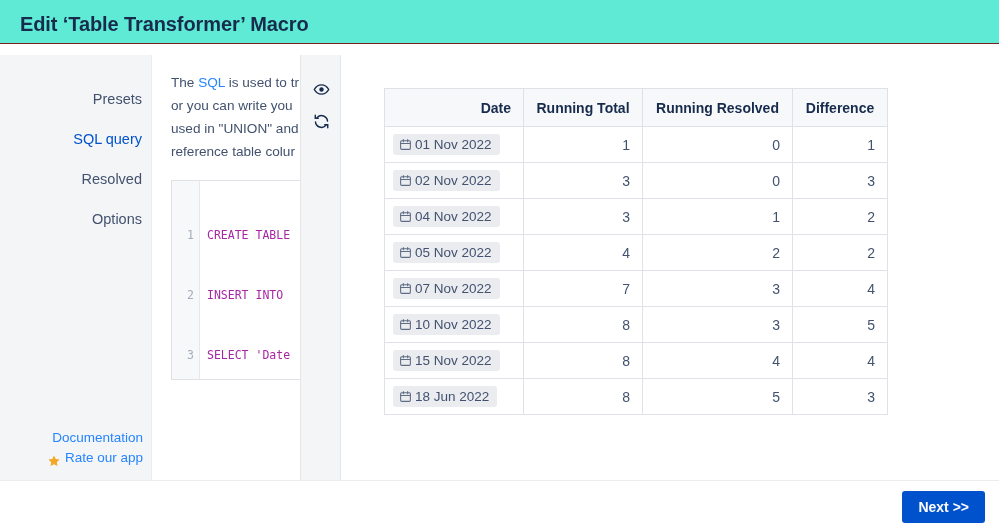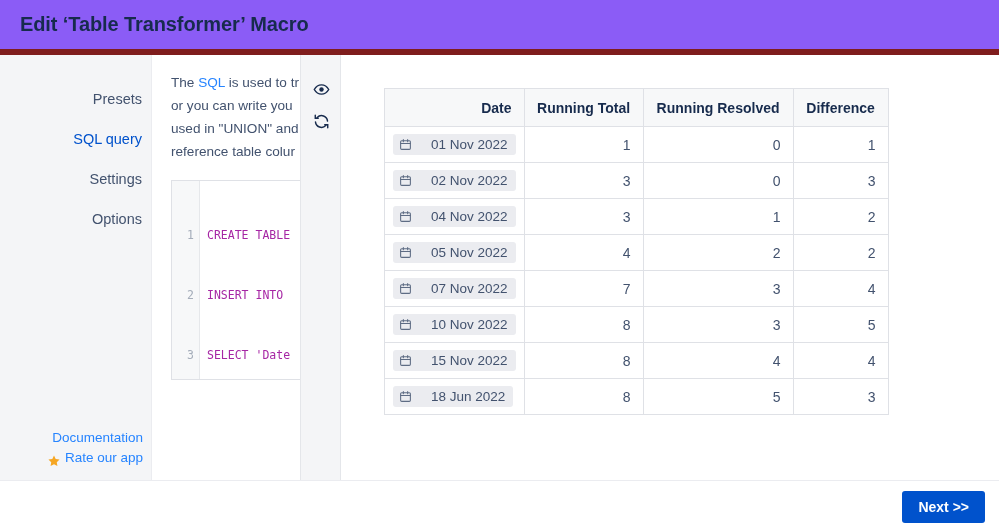--- a/index.html
+++ b/index.html
@@ -12,23 +12,23 @@
   }
   .app {
     position: relative;
     width: 999px; height: 531px;
     background: #ffffff;
   }
 
   
   .titlebar {
     position: absolute; left: 0; top: 0;
-    width: 999px; height: 55px;
-    background: #8b5cf6;
-    border-bottom: 6px solid #7f1d1d;
+    width: 999px; height: 44px;
+    background: #5eead4;
+    border-bottom: 1px solid #7f1d1d;
   }
   .titlebar .title {
     position: absolute; left: 20px; top: 13px;
     font-size: 20px; font-weight: 600;
     color: #172b4d;
     letter-spacing: -0.1px;
     white-space: nowrap;
   }
 
   
@@ -181,21 +181,21 @@
     border: 1px solid #dfe1e6;
     color: #42526e;
     font-size: 14px;
     padding: 7px 12px;
     height: 35px;
     text-align: right;
     white-space: nowrap;
   }
   .result-table td.date-cell { text-align: left; padding: 7px 8px; }
   .date-pill {
-    display: inline-flex; align-items: center; gap: 19px;
+    display: inline-flex; align-items: center; gap: 3px;
     background: #ebecf0;
     border-radius: 3px;
     padding: 3px 8px 3px 6px;
     font-size: 13.5px;
     color: #42526e;
     white-space: nowrap;
   }
   .cal-icon { display: inline-block; width: 13px; height: 13px; line-height: 0; }
 
   
@@ -250,21 +250,21 @@
 
     <div class="sidebar">
       <div class="nav-list">
         <div class="nav-item">
           <span>Presets</span>
         </div>
         <div class="nav-item active">
           <span>SQL query</span>
         </div>
         <div class="nav-item">
-          <span>Settings</span>
+          <span>Resolved</span>
         </div>
         <div class="nav-item">
           <span>Options</span>
         </div>
       </div>
 
       <div class="side-links">
         <span class="side-link">Documentation</span>
         <span class="side-link rate-row">
           <span class="star-icon">

